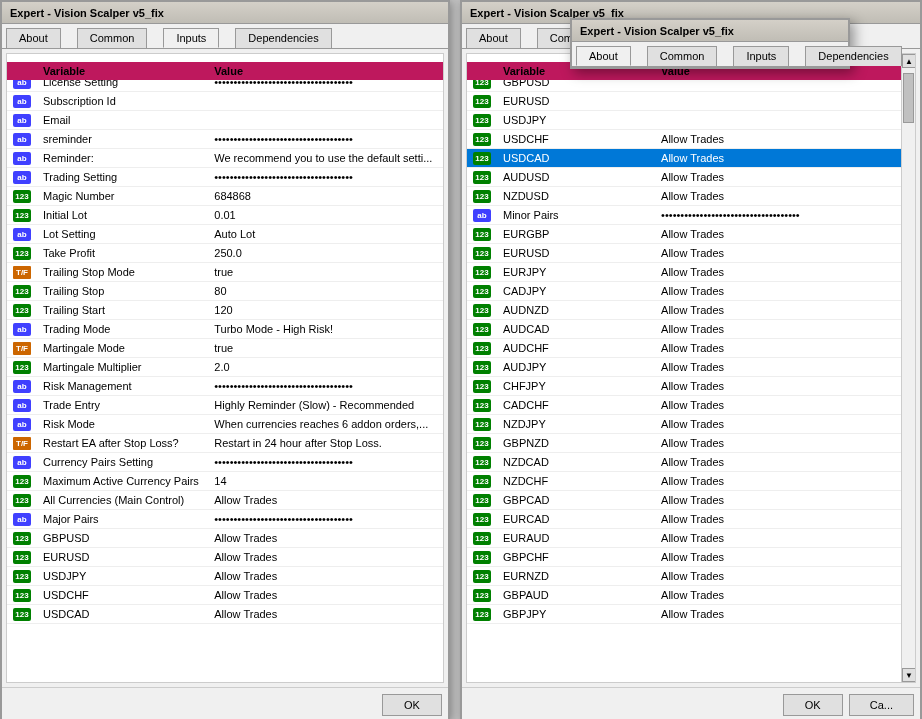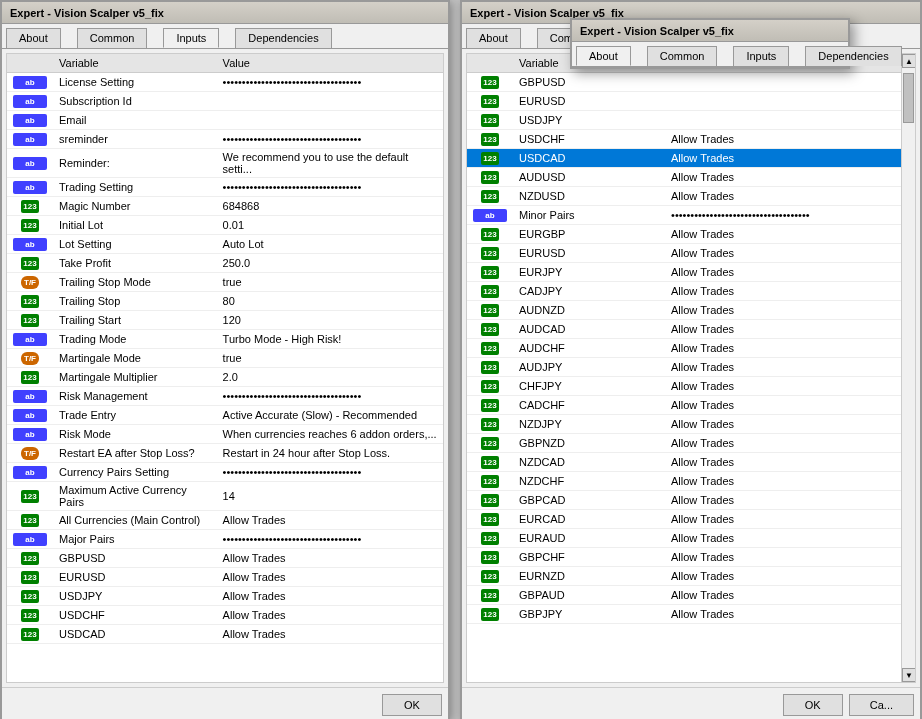--- a/index.html
+++ b/index.html
@@ -61,28 +61,28 @@
       margin: 4px;
       overflow-y: auto;
     }
 
     table {
       width: 100%;
       border-collapse: collapse;
     }
 
     table thead th {
-      background: #e5e5e5;
+      background: #be185d;
       border-bottom: 1px solid #ccc;
       padding: 3px 6px;
       text-align: left;
-      font-weight: normal;
+      font-weight: bold;
       font-size: 11px;
       position: sticky;
-      top: 0;
+      top: 8px;
     }
 
     table tbody tr {
       border-bottom: 1px solid #eee;
     }
 
     table tbody tr.selected {
       background: #0078d7;
       color: white;
     }
@@ -100,21 +100,21 @@
     }
 
     .icon-ab {
       display: inline-block;
       background: #4040ff;
       color: white;
       font-size: 8px;
       font-weight: bold;
       padding: 1px 2px;
       border-radius: 2px;
-      width: 34px;
+      width: 18px;
       height: 13px;
       line-height: 11px;
     }
 
     .icon-num {
       display: inline-block;
       background: #008000;
       color: white;
       font-size: 8px;
       font-weight: bold;
@@ -126,21 +126,21 @@
       text-align: center;
     }
 
     .icon-bool {
       display: inline-block;
       background: #cc6600;
       color: white;
       font-size: 8px;
       font-weight: bold;
       padding: 1px 2px;
-      border-radius: 6px;
+      border-radius: 1px;
       width: 18px;
       height: 13px;
       line-height: 11px;
       text-align: center;
     }
 
     .footer {
       display: flex;
       justify-content: flex-end;
       padding: 6px;
@@ -336,21 +336,21 @@
             <td>2.0</td>
           </tr>
           <tr>
             <td class="icon-cell"><span class="icon-ab">ab</span></td>
             <td>Risk Management</td>
             <td>••••••••••••••••••••••••••••••••••••</td>
           </tr>
           <tr>
             <td class="icon-cell"><span class="icon-ab">ab</span></td>
             <td>Trade Entry</td>
-            <td>Active Accurate (Slow) - Recommended</td>
+            <td>Highly Reminder (Slow) - Recommended</td>
           </tr>
           <tr>
             <td class="icon-cell"><span class="icon-ab">ab</span></td>
             <td>Risk Mode</td>
             <td>When currencies reaches 6 addon orders,...</td>
           </tr>
           <tr>
             <td class="icon-cell"><span class="icon-bool">T/F</span></td>
             <td>Restart EA after Stop Loss?</td>
             <td>Restart in 24 hour after Stop Loss.</td>

